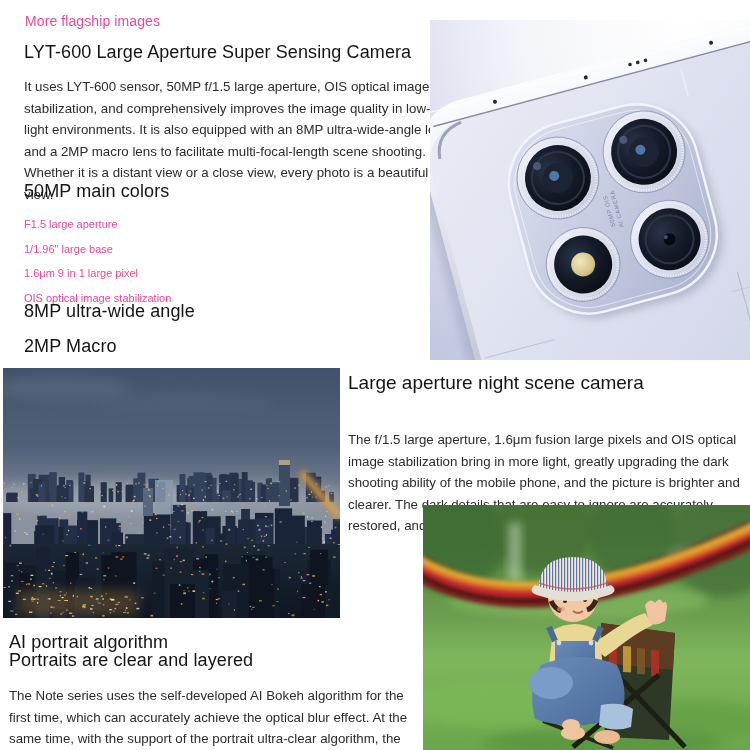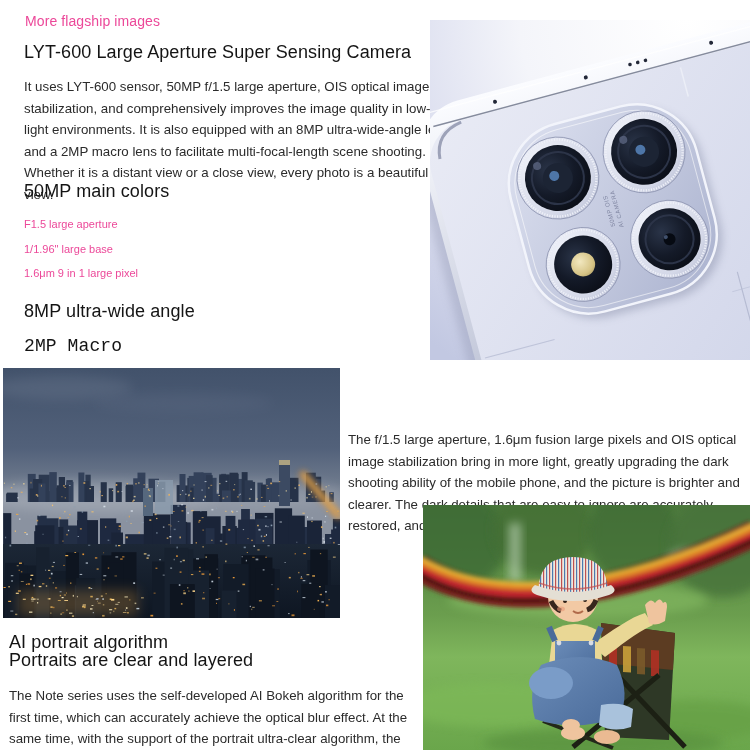--- a/index.html
+++ b/index.html
@@ -12,21 +12,21 @@
   .abs{position:absolute;}
   .eyebrow{
     left:25px;top:13px;font-size:14px;color:#ec4899;letter-spacing:.1px;
   }
   .h1{
     font-size:18px;color:#141414;font-weight:400;letter-spacing:.1px;white-space:nowrap;
   }
   .h1.lyt{left:24px;top:42px;}
   .h1.main{left:24px;top:181px;}
   .h1.uw{left:24px;top:301px;}
-  .h1.macro{left:24px;top:336px;font-family:Liberation Mono, monospace;}
+  .h1.macro{left:24px;top:336px;}
   .body-text{
     font-size:13.3px;line-height:21.6px;color:#2b2b2b;
   }
   .p-lyt{left:24px;top:76px;width:428px;}
   .specs{left:24px;top:212px;width:320px;}
   .spec-line{font-size:11px;line-height:24.5px;color:#ec4899;}
   .night-title{
     left:348px;top:369px;font-size:19px;line-height:28.5px;color:#141414;font-weight:400;
   }
   .p-night{left:348px;top:429px;width:398px;}
@@ -47,26 +47,28 @@
 <div class="abs eyebrow">More flagship images</div>
 
 <div class="abs h1 lyt">LYT-600 Large Aperture Super Sensing Camera</div>
 <div class="abs body-text p-lyt">It uses LYT-600 sensor, 50MP f/1.5 large aperture, OIS optical image stabilization, and comprehensively improves the image quality in low-light environments. It is also equipped with an 8MP ultra-wide-angle lens and a 2MP macro lens to facilitate multi-focal-length scene shooting. Whether it is a distant view or a close view, every photo is a beautiful view.</div>
 
 <div class="abs h1 main">50MP main colors</div>
 <div class="abs specs">
   <div class="spec-line">F1.5 large aperture</div>
   <div class="spec-line">1/1.96" large base</div>
   <div class="spec-line">1.6μm 9 in 1 large pixel</div>
+  <div class="spec-line">OIS optical image stabilization</div>
 </div>
 
 <div class="abs h1 uw">8MP ultra-wide angle</div>
 <div class="abs h1 macro">2MP Macro</div>
 
 <div class="abs night-title">
+  <div>Large aperture night scene camera</div>
 </div>
 <div class="abs body-text p-night">The f/1.5 large aperture, 1.6μm fusion large pixels and OIS optical image stabilization bring in more light, greatly upgrading the dark shooting ability of the mobile phone, and the picture is brighter and clearer. The dark details that are easy to ignore are accurately restored, and the night is also presented movingly.</div>
 
 <div class="abs h1 ai">AI portrait algorithm</div>
 <div class="abs h1 portraits">Portraits are clear and layered</div>
 <div class="abs body-text p-portrait">The Note series uses the self-developed AI Bokeh algorithm for the first time, which can accurately achieve the optical blur effect. At the same time, with the support of the portrait ultra-clear algorithm, the clarity is further improved. The visual center of gravity is focused at a glance, and the close-up is more textured.</div>
 
 <div class="abs photo phone-shot">
   <svg width="320" height="340" viewBox="0 0 320 340">
     <defs>

